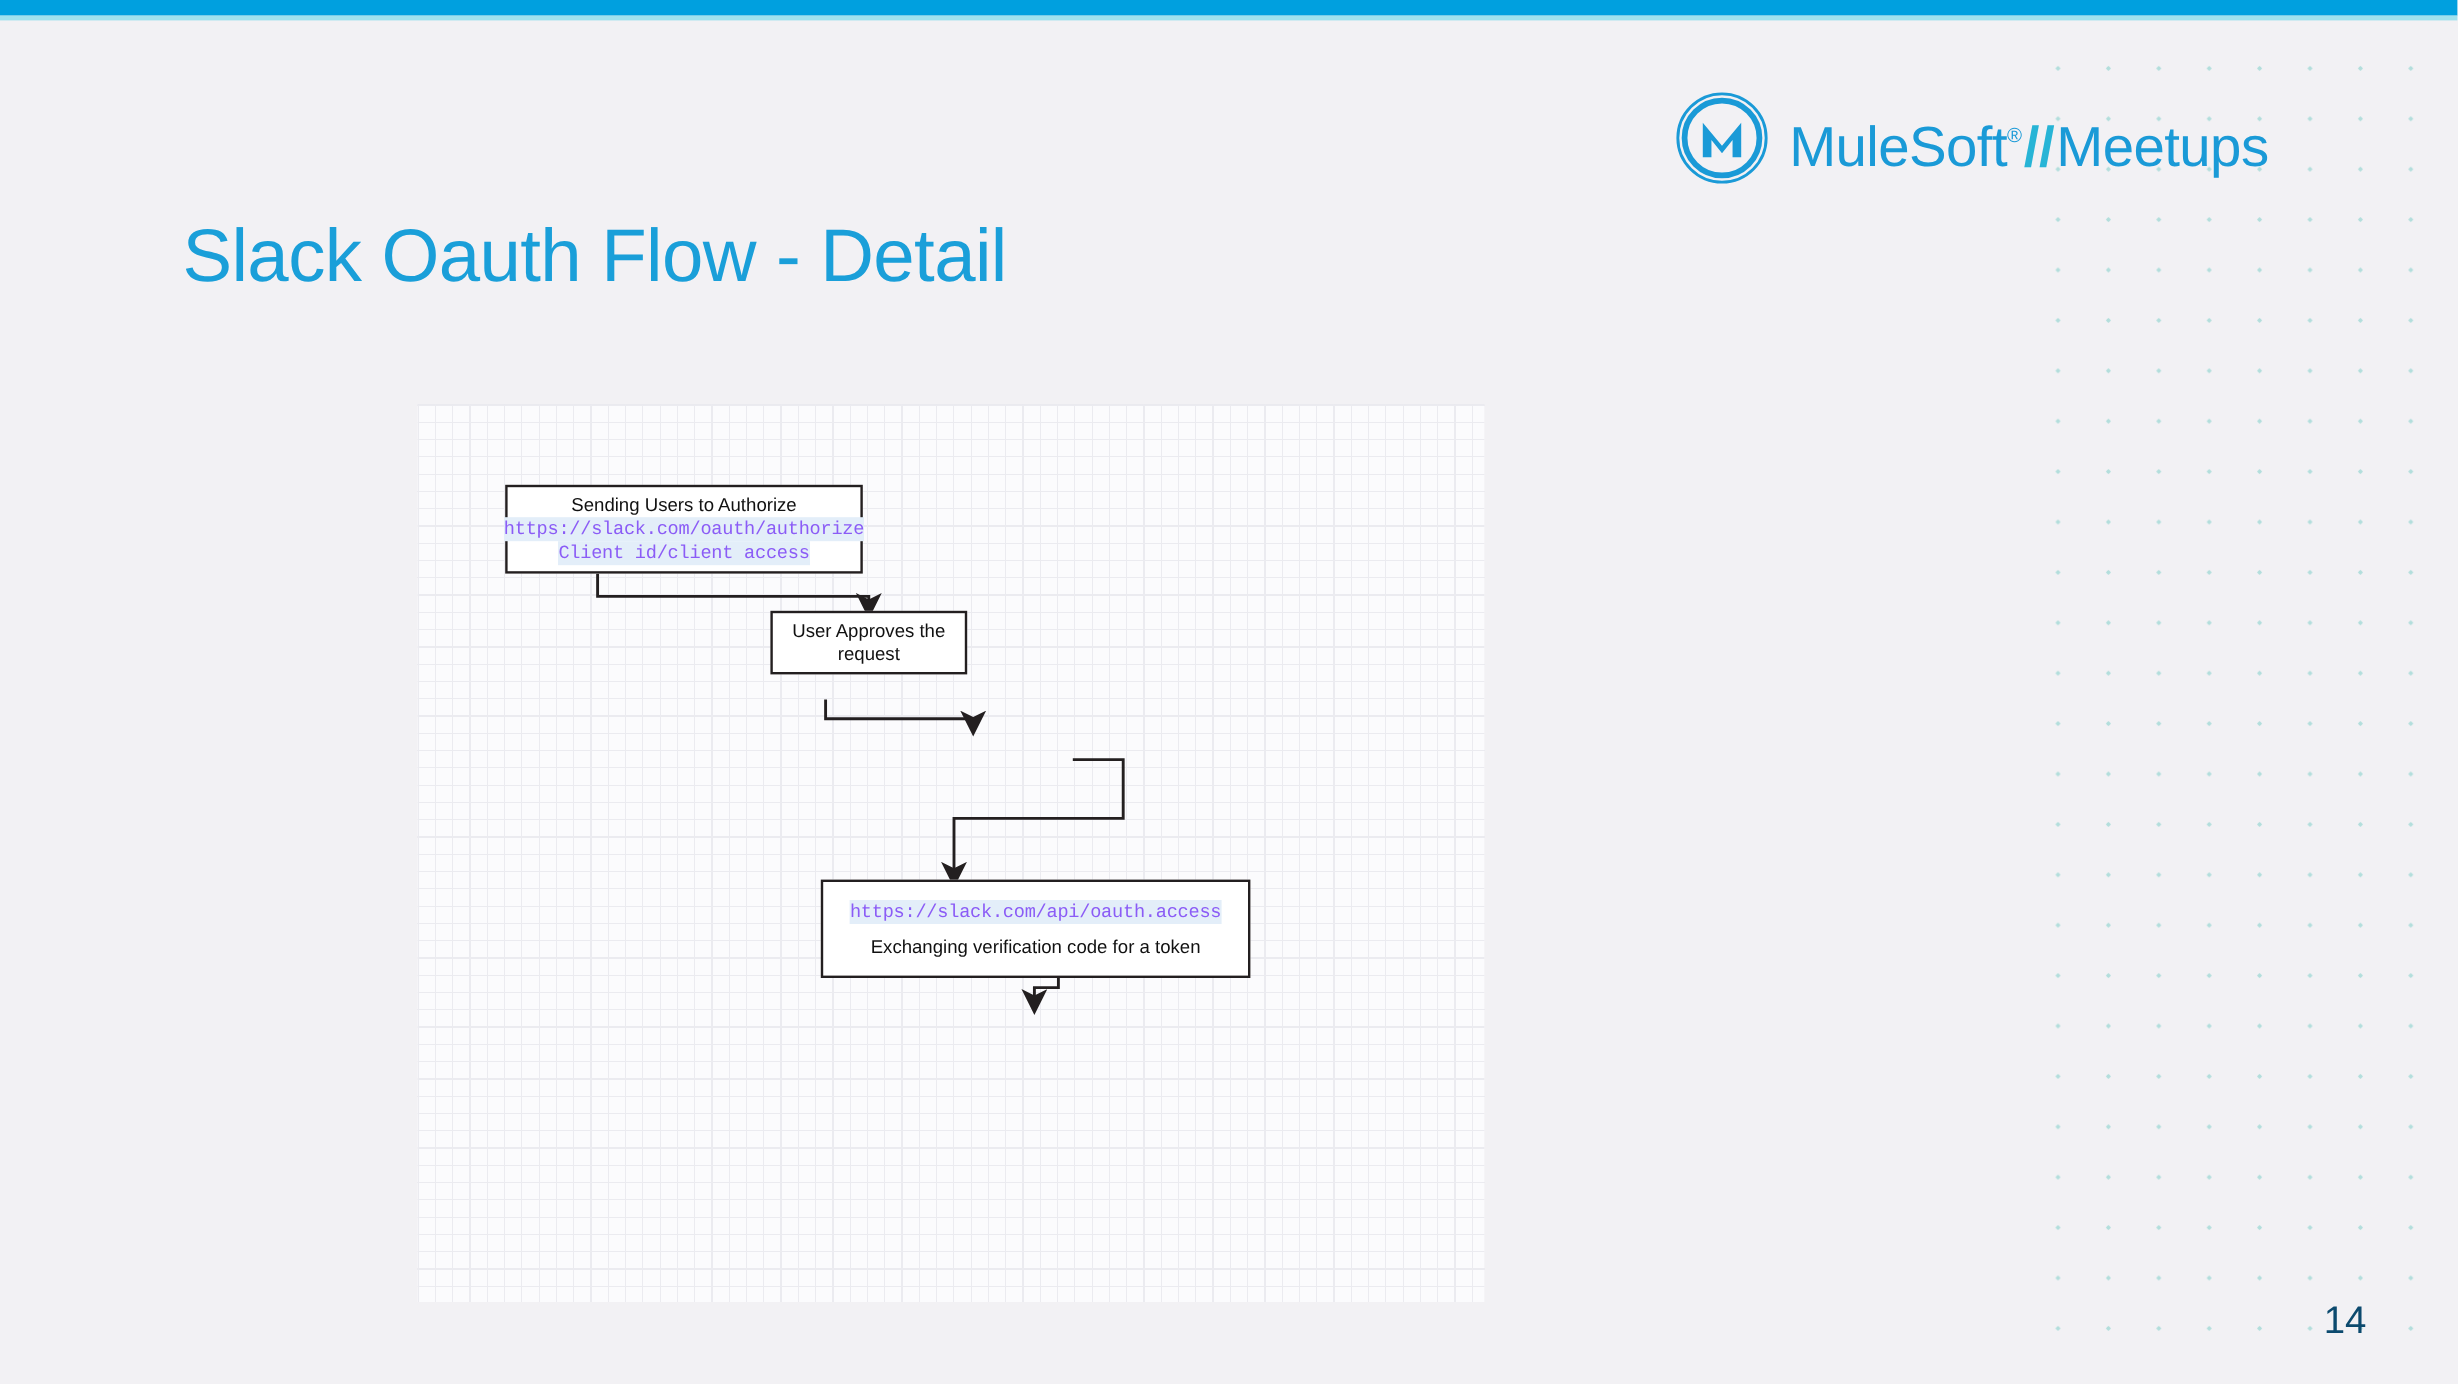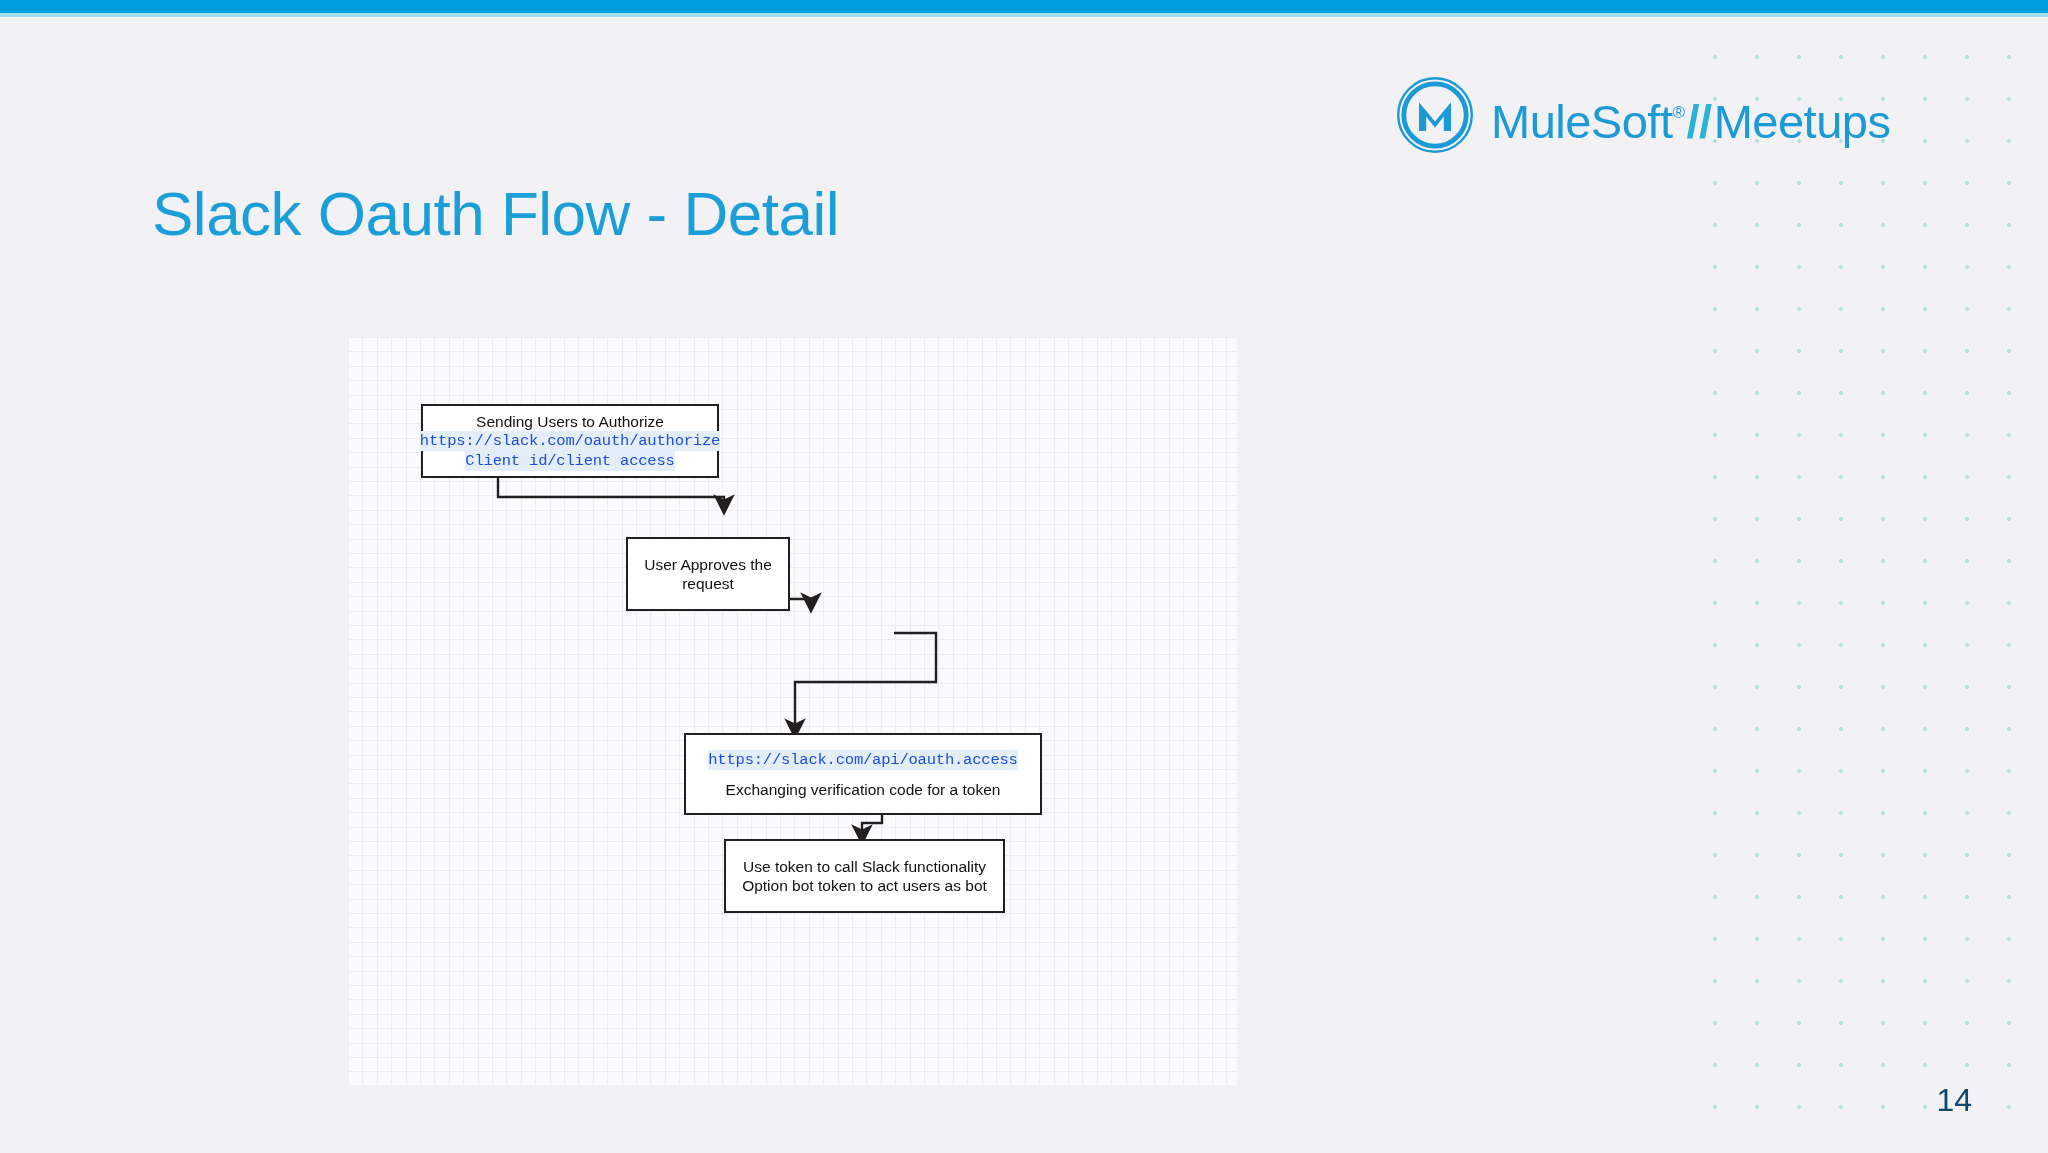--- a/index.html
+++ b/index.html
@@ -96,28 +96,28 @@
   .node .plain {
     font-family: "Liberation Sans", sans-serif;
     font-size: 15.5px;
     line-height: 19px;
     white-space: pre-line;
   }
   .node .code {
     font-family: "Liberation Mono", monospace;
     font-size: 15.5px;
     line-height: 20px;
-    color: #1d4ed8;
+    color: #8b5cf6;
     background: #e3eef9;
     white-space: pre-line;
     letter-spacing: -0.2px;
   }
 
   #node-1 { left: 73px;  top: 67px;  width: 298px; height: 74px; }
-  #node-2 { left: 278px; top: 172px; width: 164px; height: 74px; margin-top: 28px; }
+  #node-2 { left: 294px; top: 172px; width: 164px; height: 53px; }
   #node-3 { left: 380px; top: 270px; width: 166px; height: 74px; }
   #node-4 { left: 336px; top: 396px; width: 358px; height: 82px; gap: 10px;}
   #node-5 { left: 376px; top: 502px; width: 281px; height: 74px; }
 
   
   .wires { position: absolute; left: 0; top: 0; width: 889px; height: 748px; z-index: 2; }
 
   
   .page-num {
     position: absolute;
@@ -180,20 +180,16 @@
     <div class="plain">User Approves the
 request</div>
   </div>
 
 
   <div class="node" id="node-4">
     <div class="code">https://slack.com/api/oauth.access</div>
     <div class="plain">Exchanging verification code for a token</div>
   </div>
 
-  <div class="node" id="node-5">
-    <div class="plain">Use token to call Slack functionality
-Option bot token to act users as bot</div>
-  </div>
 
 </div>
 
 <div class="page-num">14</div>
 
 </body></html>

